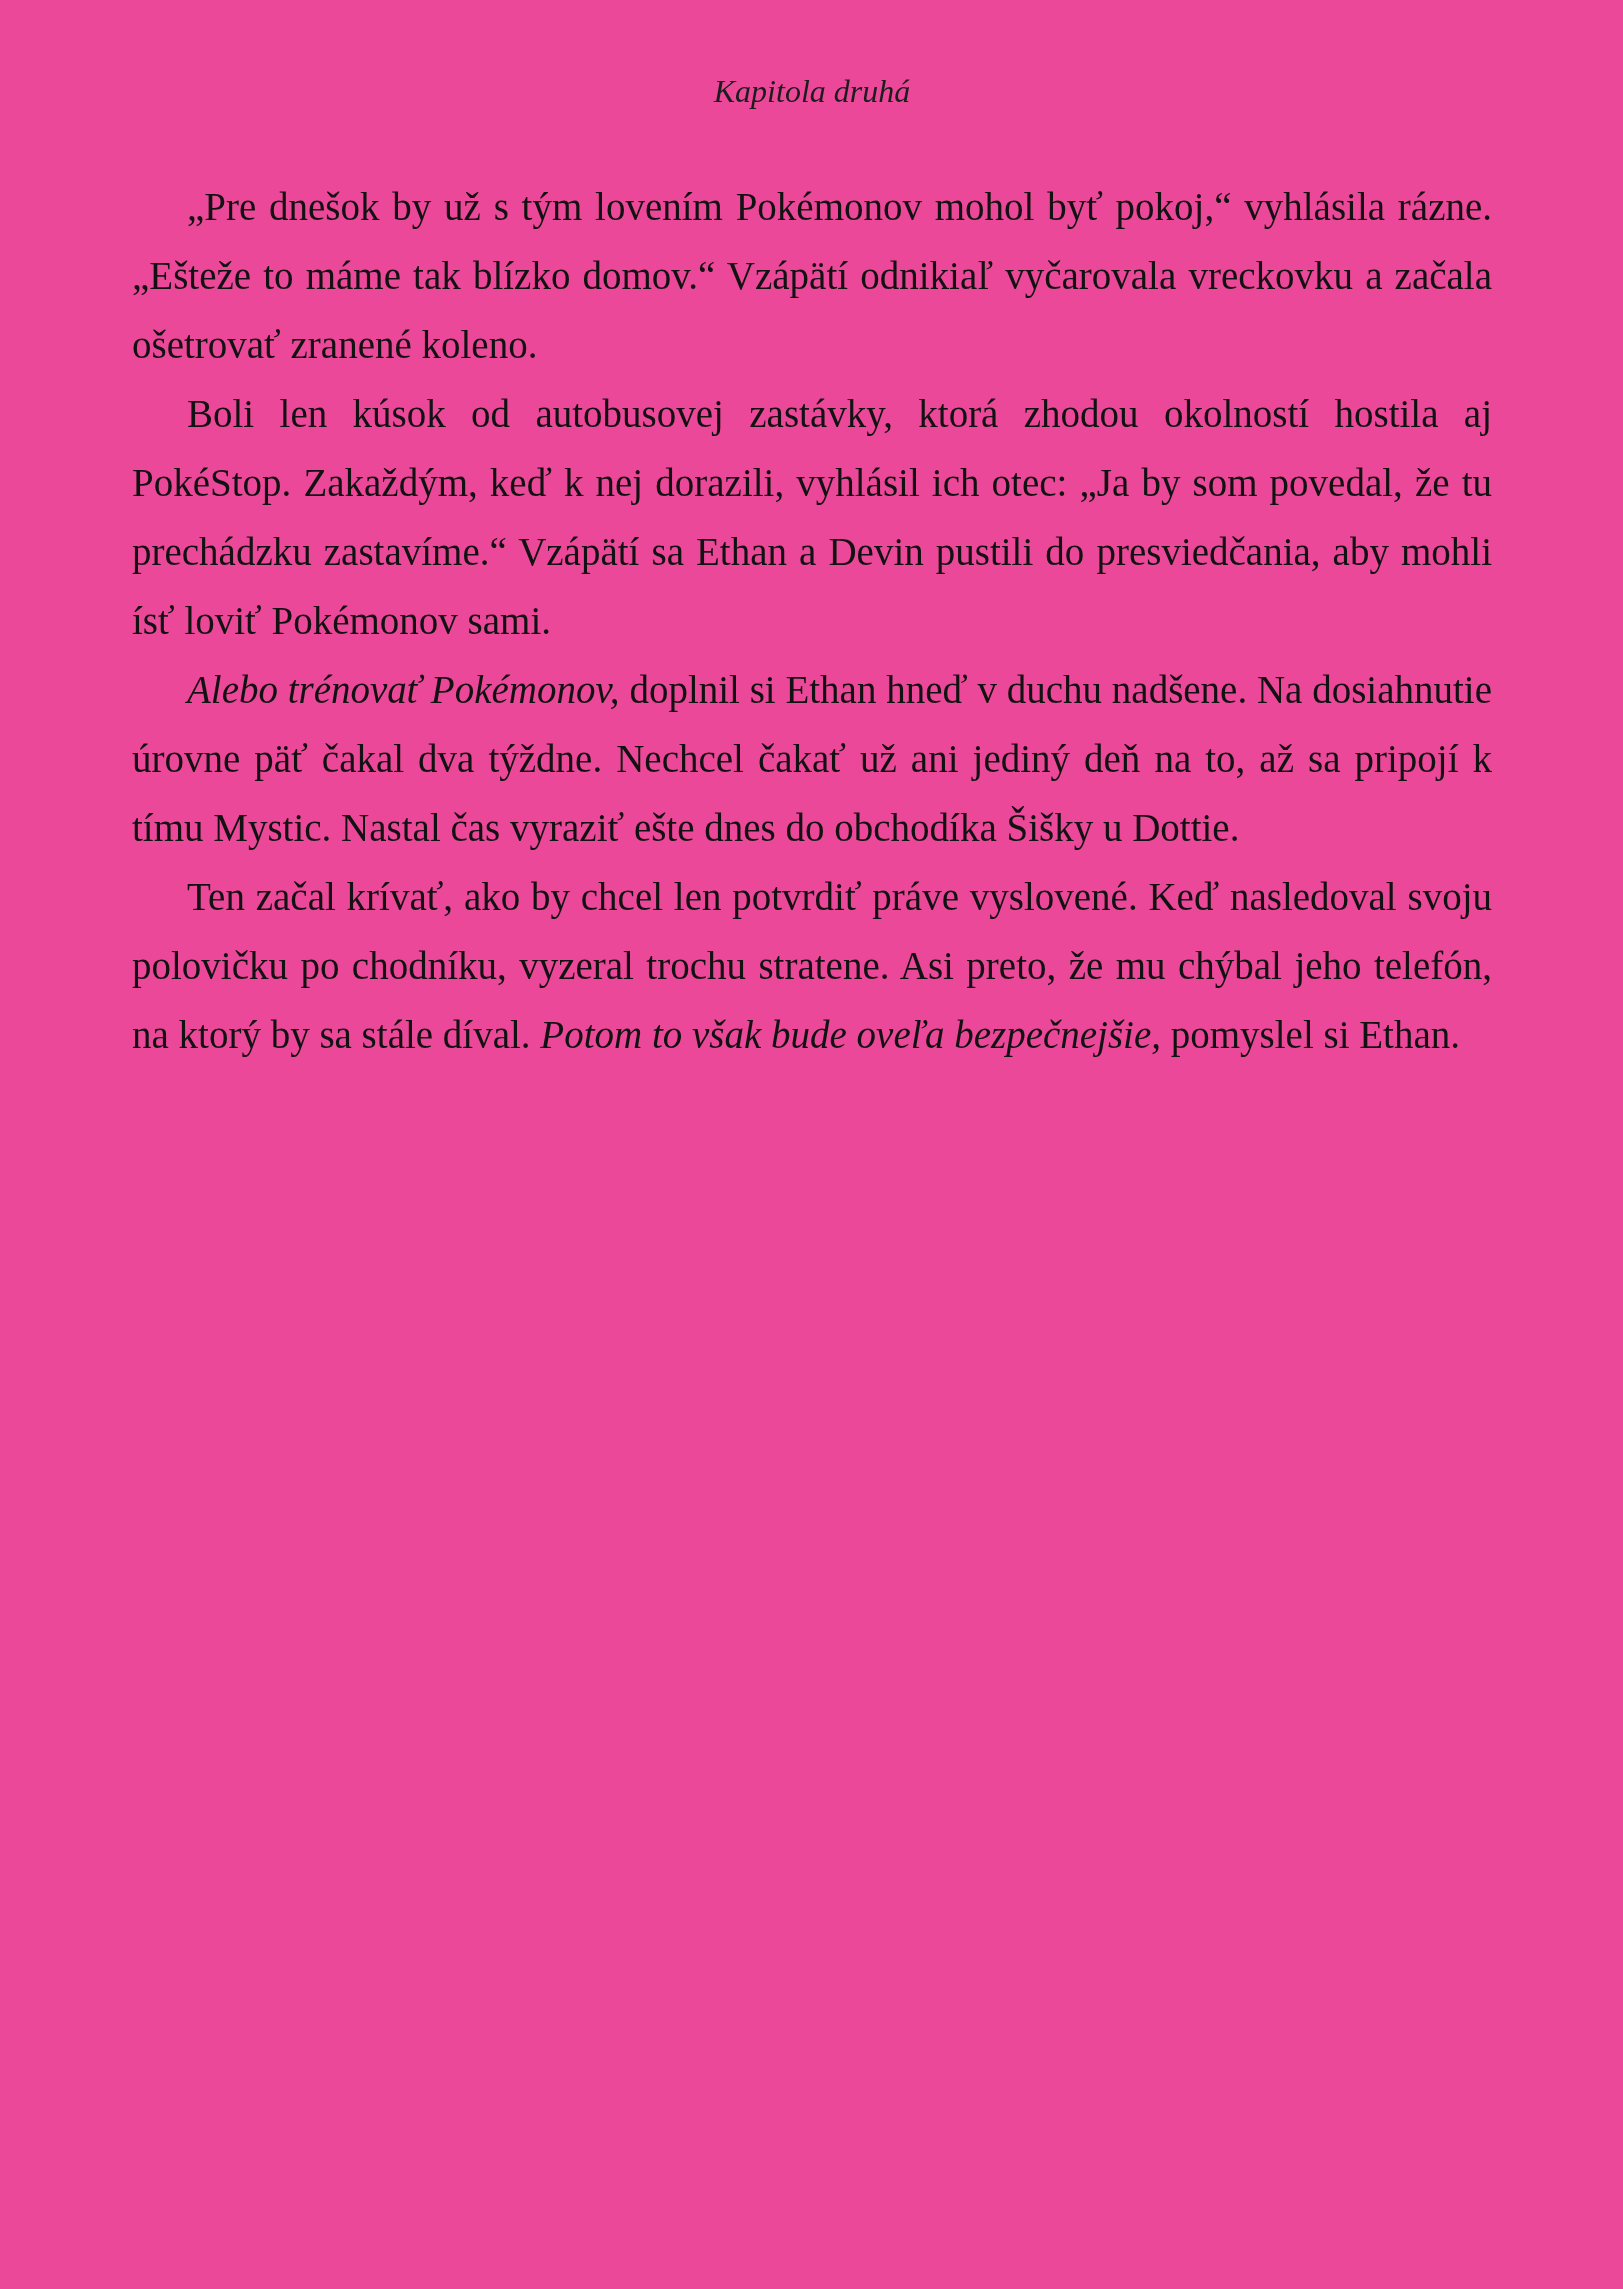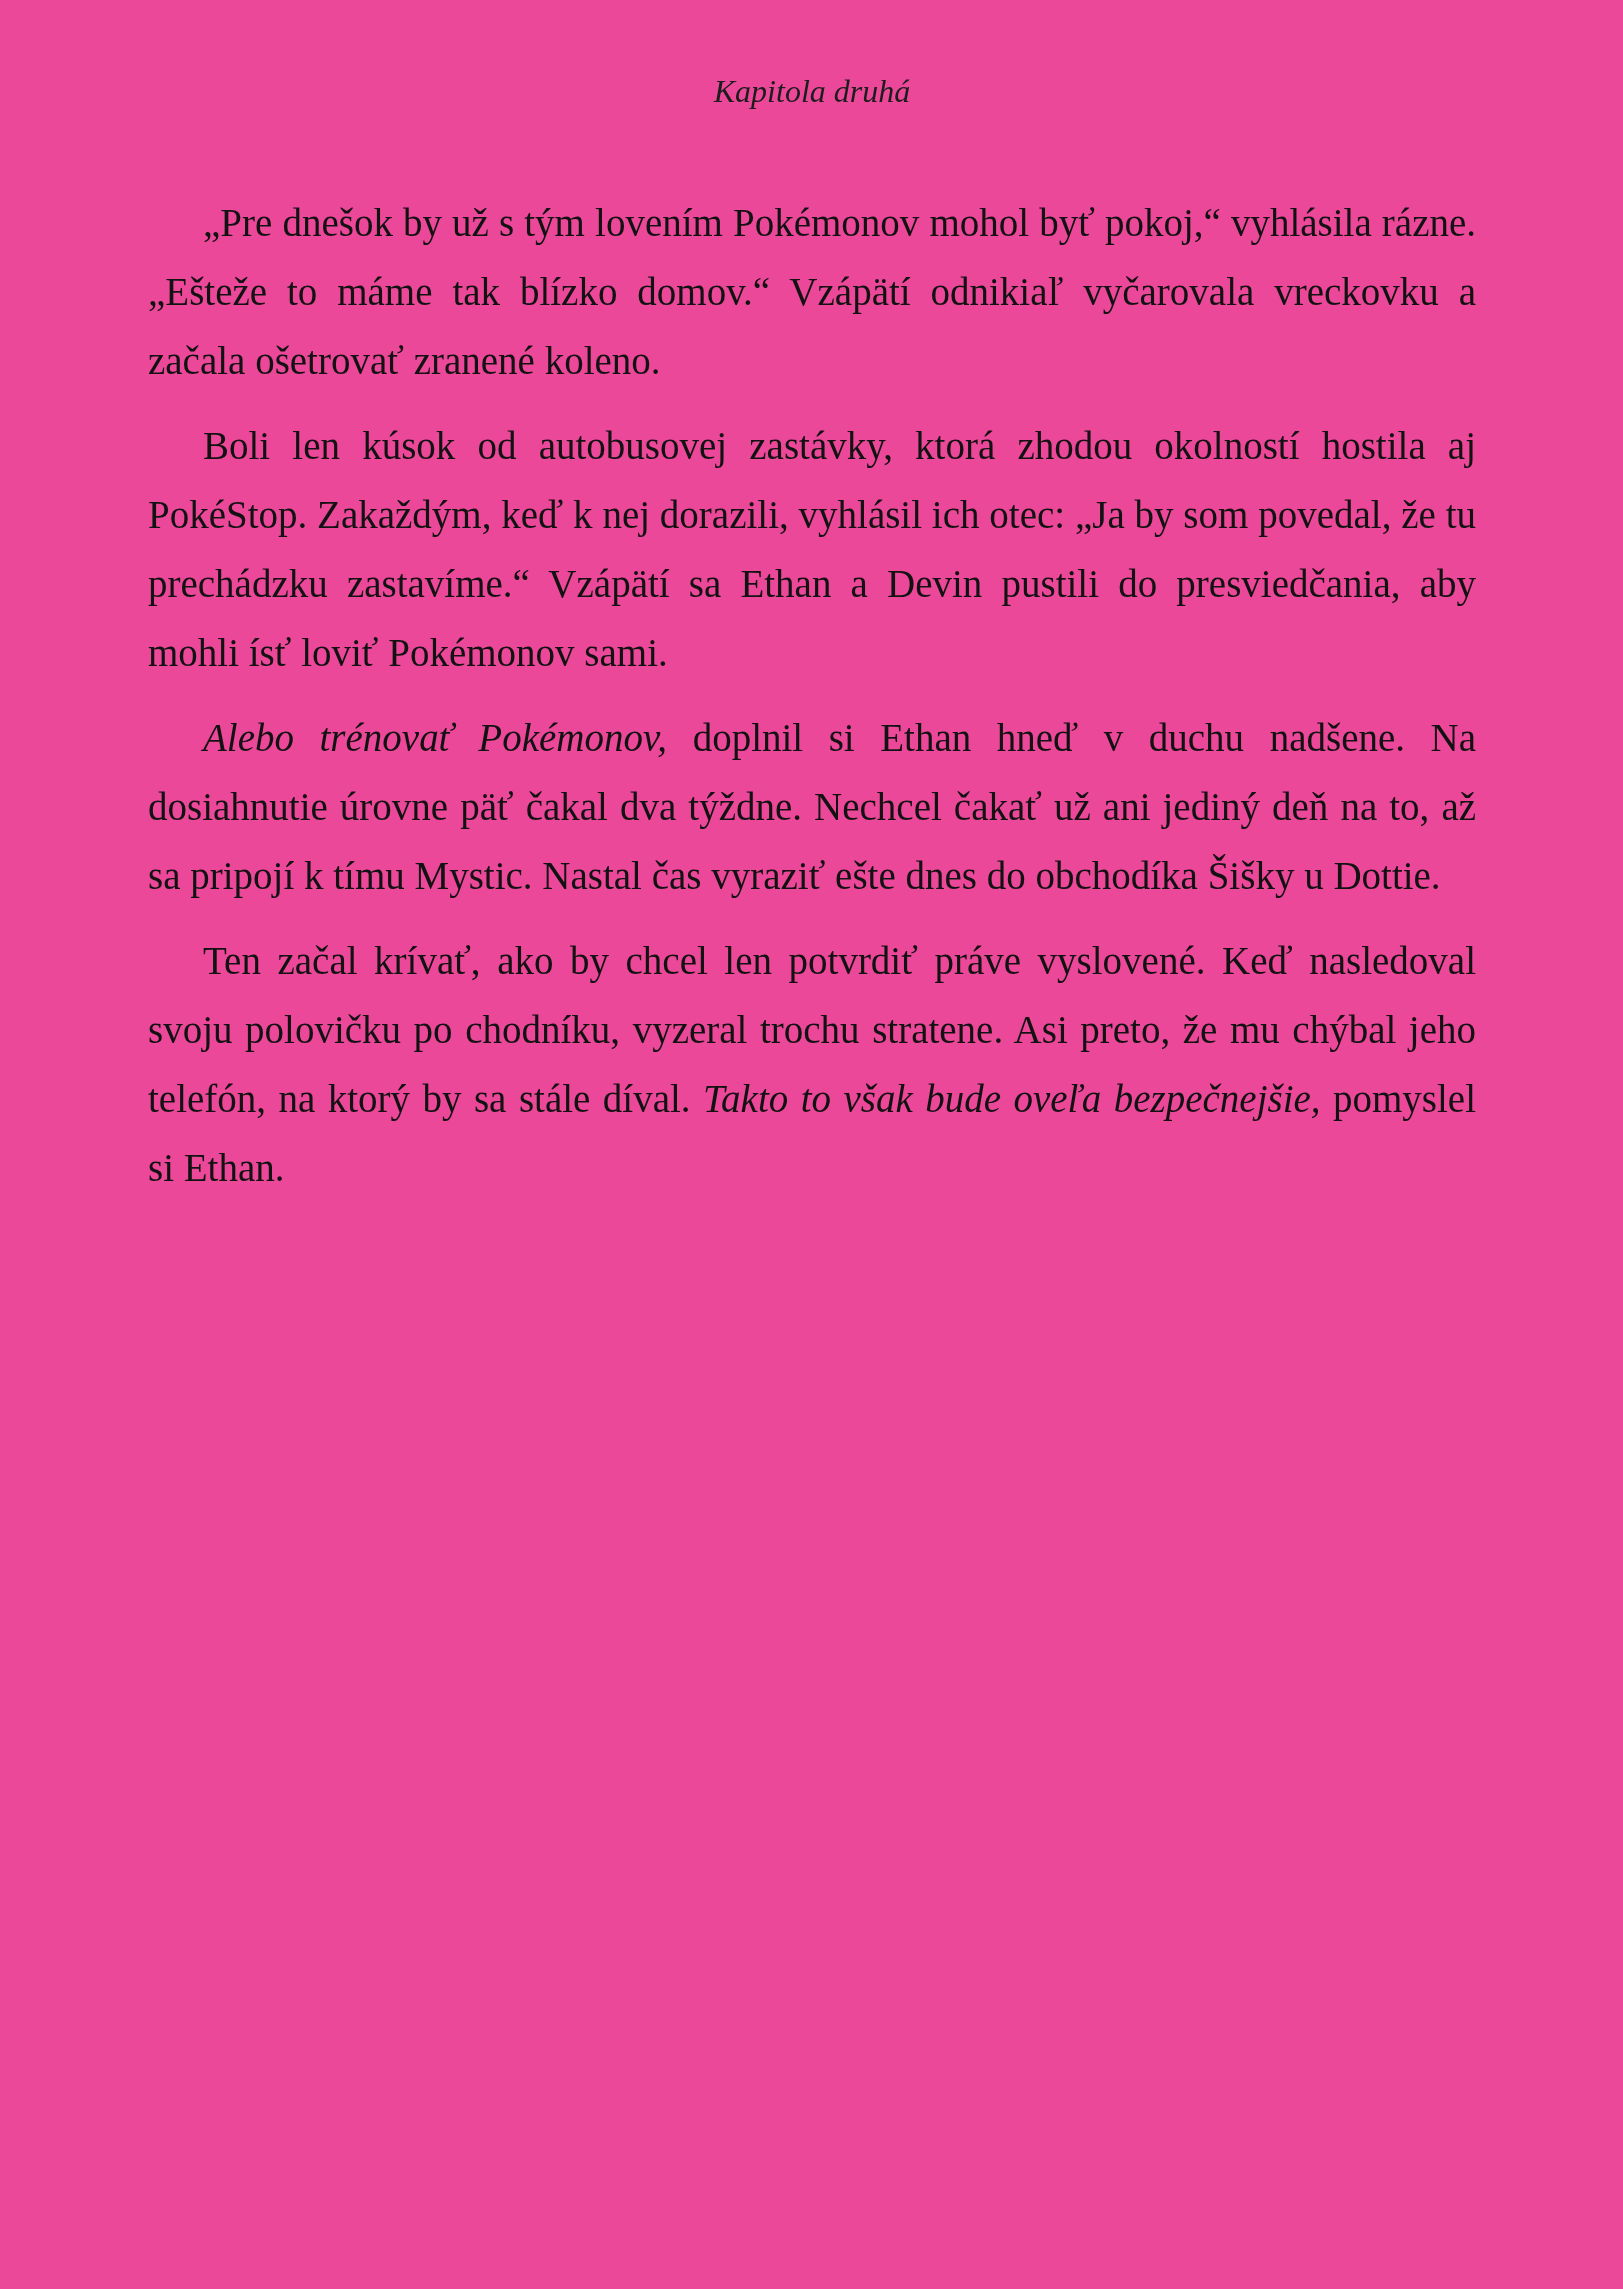--- a/index.html
+++ b/index.html
@@ -32,21 +32,21 @@
     position: absolute;
     top: 172px;
     left: 132px;
     width: 1360px;
     font-size: 39px;
     line-height: 69px;
     text-align: justify;
     color: #121212;
   }
   .body-text p {
-    margin: 16px;
+    margin: 0;
     padding: 0;
     text-indent: 55px;
   }
   .italic {
     font-style: italic;
   }
   .page-number {
     position: absolute;
     top: 2091px;
     left: 0;
@@ -62,17 +62,17 @@
 </head>
 <body>
 
 <div class="page">
   <div class="running-header">Kapitola druhá</div>
 
   <div class="body-text">
       <p><span>„Pre dnešok by už s tým lovením Pokémonov mohol byť pokoj,“ vyhlásila rázne. „Ešteže to máme tak blízko domov.“ Vzápätí odnikiaľ vyčarovala vreckovku a začala ošetrovať zranené koleno.</span></p>
       <p><span>Boli len kúsok od autobusovej zastávky, ktorá zhodou okolností hostila aj PokéStop. Zakaždým, keď k nej dorazili, vyhlásil ich otec: „Ja by som povedal, že tu prechádzku zastavíme.“ Vzápätí sa Ethan a Devin pustili do presviedčania, aby mohli ísť loviť Pokémonov sami.</span></p>
       <p><span class="italic">Alebo trénovať Pokémonov,</span><span> doplnil si Ethan hneď v duchu nadšene. Na dosiahnutie úrovne päť čakal dva týždne. Nechcel čakať už ani jediný deň na to, až sa pripojí k tímu Mystic. Nastal čas vyraziť ešte dnes do obchodíka Šišky u Dottie.</span></p>
-      <p><span>Ten začal krívať, ako by chcel len potvrdiť práve vyslovené. Keď nasledoval svoju polovičku po chodníku, vyzeral trochu stratene. Asi preto, že mu chýbal jeho telefón, na ktorý by sa stále díval. </span><span class="italic">Takto to však bude oveľa bezpečnejšie,</span><span> pomyslel si Ethan.</span></p>
+      <p><span>Ten začal krívať, ako by chcel len potvrdiť práve vyslovené. Keď nasledoval svoju polovičku po chodníku, vyzeral trochu stratene. Asi preto, že mu chýbal jeho telefón, na ktorý by sa stále díval. </span><span class="italic">Potom to však bude oveľa bezpečnejšie,</span><span> pomyslel si Ethan.</span></p>
     </div>
 
 </div>
 
 
 </body></html>

